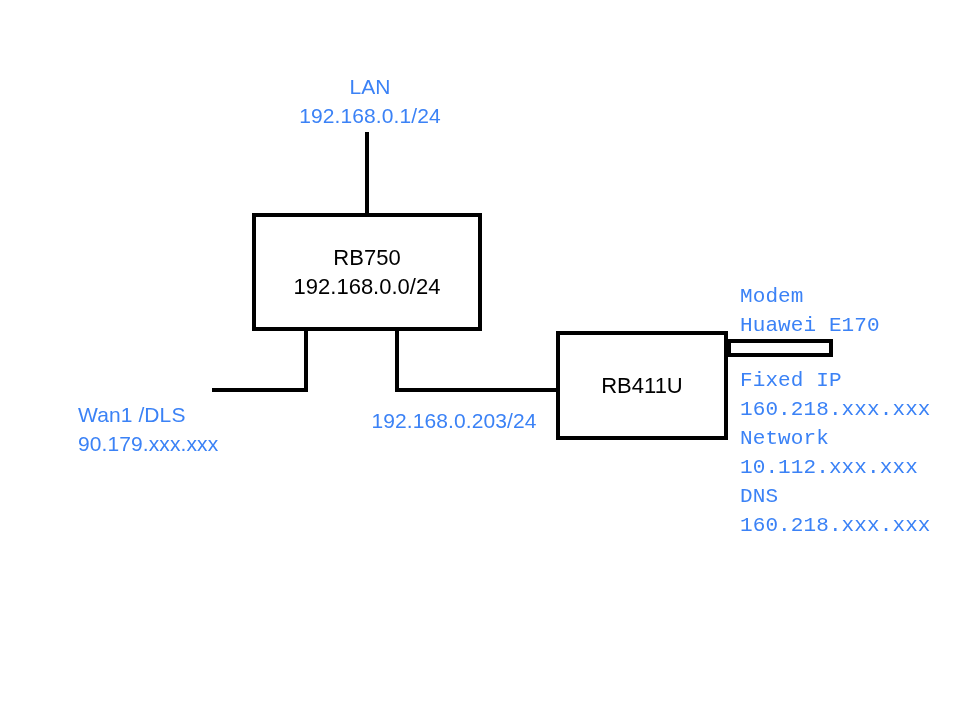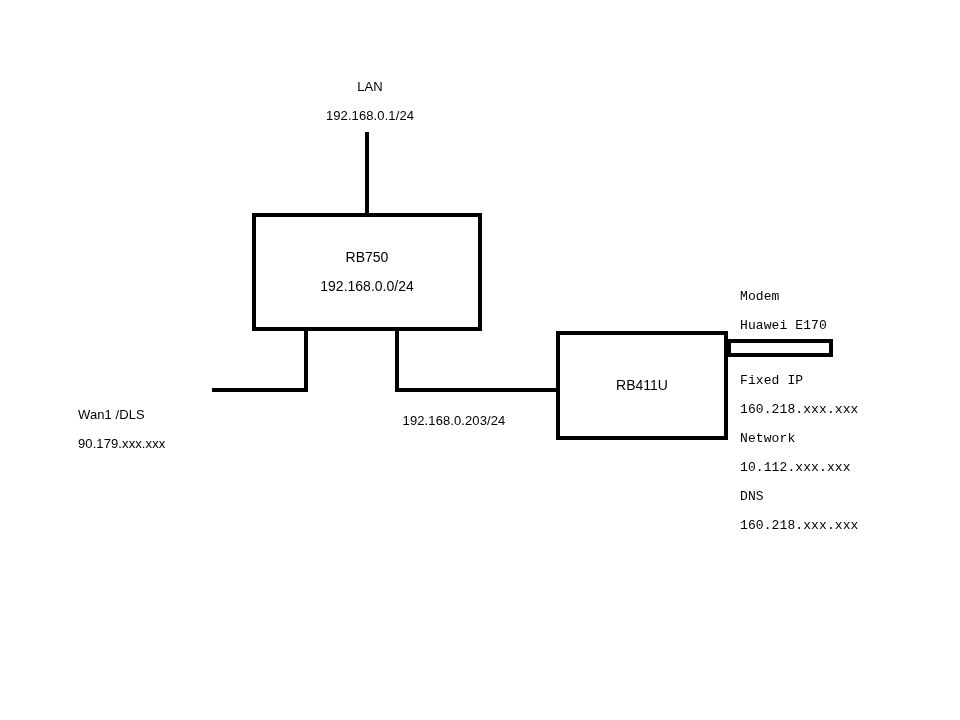--- a/index.html
+++ b/index.html
@@ -12,41 +12,41 @@
     position: relative;
     width: 960px;
     height: 720px;
     background: #ffffff;
     overflow: hidden;
     font-family: "Liberation Sans", sans-serif;
     color: #000000;
   }
   .label {
     position: absolute;
-    font-size: 13px;
+    font-size: 21px;
     line-height: 29px;
-    color: #000000;
+    color: #3b82f6;
     white-space: pre;
     letter-spacing: 0.1px;
   }
   .label.center {
     text-align: center;
   }
   .node-box {
     position: absolute;
     box-sizing: border-box;
     border: 4px solid #000000;
     background: #ffffff;
   }
   .node-title {
     position: absolute;
     left: 0;
     right: 0;
     text-align: center;
-    font-size: 14px;
+    font-size: 22px;
     line-height: 29px;
     white-space: pre;
   }
   .wire {
     position: absolute;
     background: #000000;
   }
   .modem-body {
     position: absolute;
     box-sizing: border-box;

